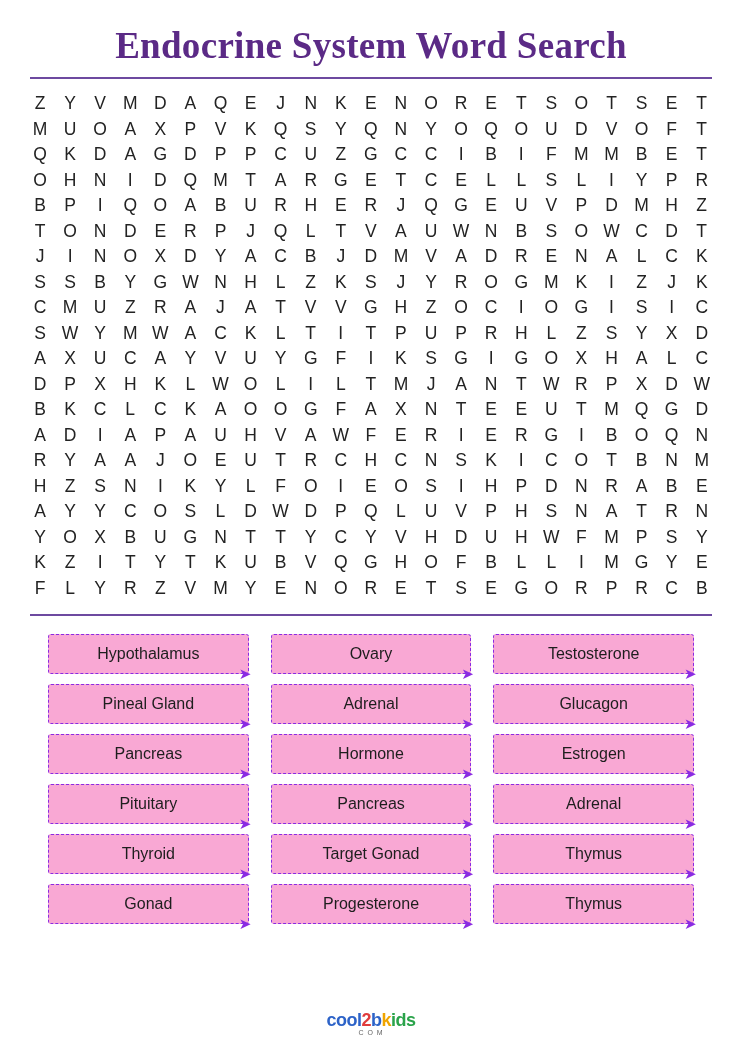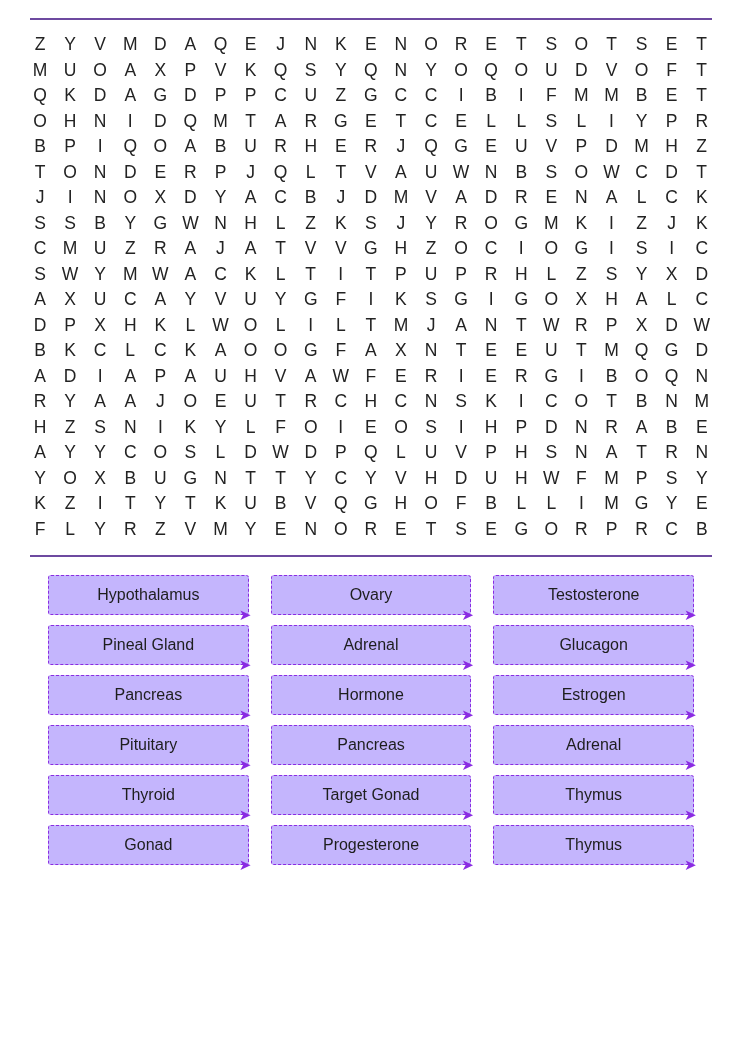--- a/index.html
+++ b/index.html
@@ -72,21 +72,21 @@
   .word-box {
     position: relative;
     border: 1px dashed #8a2be2;
     border-radius: 3px;
     height: 38px;
     display: flex;
     align-items: center;
     justify-content: center;
     font-size: 16px;
     color: #1e1e1e;
-    background: #c4b5fd;
+    background: #f9a8d4;
   }
   .word-box .arrow {
     position: absolute;
     right: -5px;
     bottom: -7px;
     width: 14px;
     height: 14px;
     color: #8a2be2;
     line-height: 1;
     font-size: 15px;
@@ -114,20 +114,21 @@
     letter-spacing: 1px;
     font-weight: normal;
     margin-top: -2px;
   }
 </style>
 </head>
 <body>
 
 <div class="page">
 
+  <div class="title">Endocrine System Word Search</div>
   <div class="rule"></div>
 
   <div class="grid" id="grid">
       <div class="grid-row">
         <div class="cell">Z</div>
         <div class="cell">Y</div>
         <div class="cell">V</div>
         <div class="cell">M</div>
         <div class="cell">D</div>
         <div class="cell">A</div>
@@ -702,14 +703,18 @@
           <span>Thymus</span>
           <span class="arrow">➤</span>
         </div>
         <div class="word-box">
           <span>Thymus</span>
           <span class="arrow">➤</span>
         </div>
       </div>
     </div>
 
+  <div class="brand">
+    <span class="c1">cool</span><span class="c2">2</span><span class="c3">b</span><span class="c4">k</span><span class="c5">ids</span>
+    <span class="sub">C O M</span>
+  </div>
 
 </div>
 
 </body></html>

